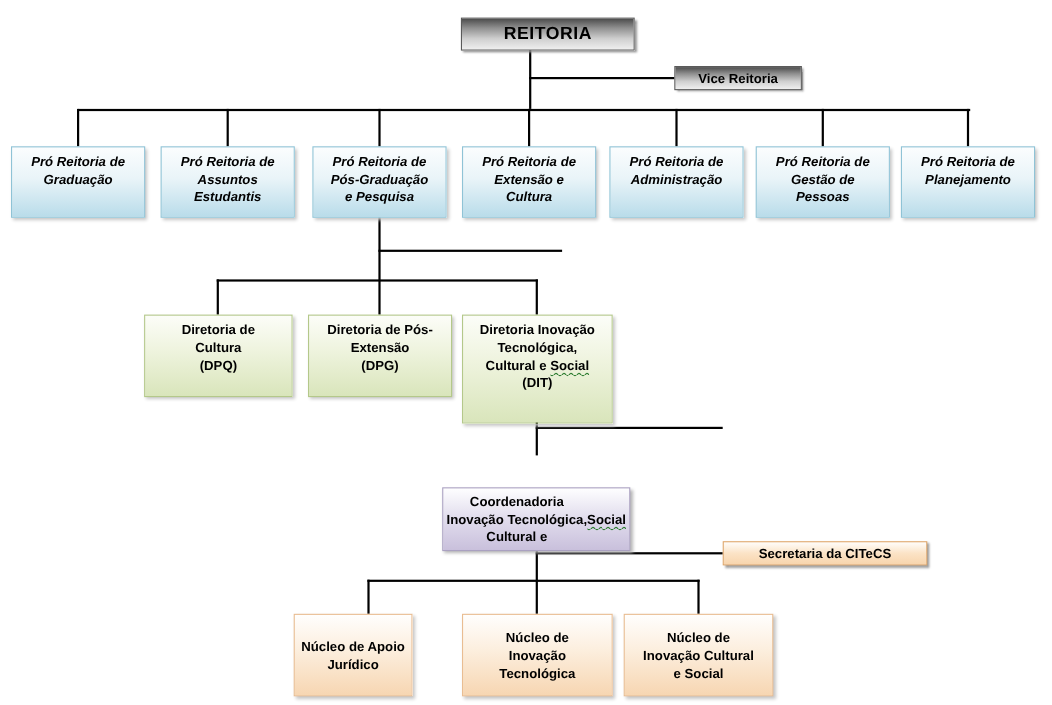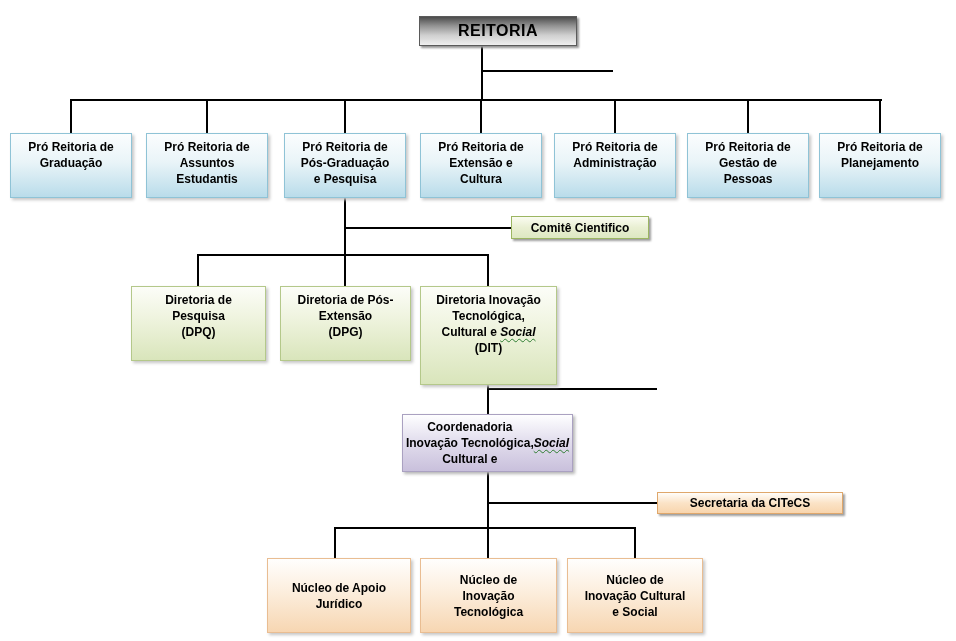--- a/index.html
+++ b/index.html
@@ -26,35 +26,37 @@
   .metal{
     background:linear-gradient(180deg,#4c4c4c 0%,#8f8f8f 30%,#cfcfcf 65%,#efefef 100%);
     border:1px solid #5a5a5a;
     box-shadow:2px 2px 2px #949494;
   }
   .root-box{font-size:16px;letter-spacing:0.5px;}
   .blue{
     background:linear-gradient(180deg,#fbfdfe 0%,#e9f4f8 45%,#b9dcea 100%);
     border:1px solid #8fc3d6;
     box-shadow:2px 2px 3px #c6c6c6;
+    font-style:italic;
   }
   .green{
     background:linear-gradient(180deg,#fcfdf8 0%,#eef3dd 45%,#d9e5bb 100%);
     border:1px solid #b4c88a;
     box-shadow:2px 2px 3px #c6c6c6;
   }
   .green-label{
     background:linear-gradient(180deg,#fafcf1 0%,#e9efd2 50%,#dde8c2 100%);
     border:1px solid #9cb662;
     box-shadow:2px 2px 2px #9e9e9e;
   }
   .purple{
     background:linear-gradient(180deg,#fefeff 0%,#e3dfee 45%,#c9c0dc 100%);
     border:1px solid #aaa1c1;
     box-shadow:2px 2px 3px #b5b5b5;
+    margin-top:29px;
   }
   .purple-label{
     background:linear-gradient(180deg,#ffffff 0%,#e2ddec 50%,#d2cbe2 100%);
     border:1px solid #a89ec0;
     box-shadow:2px 2px 2px #9e9e9e;
   }
   .peach{
     background:linear-gradient(180deg,#fffefd 0%,#fceedd 45%,#f7d6b2 100%);
     border:1px solid #e9bd92;
     box-shadow:2px 2px 3px #c6c6c6;
@@ -63,21 +65,20 @@
     background:linear-gradient(180deg,#fffdfa 0%,#fbe3c6 50%,#f8d5ad 100%);
     border:1px solid #dfa76b;
     box-shadow:2px 2px 2px #9e9e9e;
   }
   .wavy{
     text-decoration:underline;
     text-decoration-style:wavy;
     text-decoration-color:#2e7d32;
     text-decoration-thickness:1px;
     text-underline-offset:2px;
-    font-style:italic;
   }
 </style>
 </head>
 <body>
 
 <div class="canvas">
 
   <div class="line" style="left:481px;top:46px;width:2px;height:53px"></div>
   <div class="line" style="left:481px;top:70px;width:132px;height:2px"></div>
   <div class="line" style="left:71px;top:99px;width:811px;height:2px"></div>
@@ -99,61 +100,61 @@
   <div class="line" style="left:487px;top:388px;width:170px;height:2px"></div>
 
   <div class="line" style="left:487px;top:472px;width:2px;height:86px"></div>
   <div class="line" style="left:487px;top:502px;width:170px;height:2px"></div>
   <div class="line" style="left:334px;top:527px;width:302px;height:2px"></div>
   <div class="line" style="left:334px;top:527px;width:2px;height:31px"></div>
   <div class="line" style="left:634px;top:527px;width:2px;height:31px"></div>
 
   <div class="box metal root-box v-center" style="left:419px;top:16px;width:158px;height:30px">REITORIA</div>
 
+  <div class="box metal v-center" style="left:613px;top:60px;width:116px;height:22px">Vice Reitoria</div>
 
   <div class="box blue pad-top" style="left:10px;top:133px;width:122px;height:65px">Pró Reitoria de
 Graduação</div>
   <div class="box blue pad-top" style="left:146px;top:133px;width:122px;height:65px">Pró Reitoria de
 Assuntos
 Estudantis</div>
   <div class="box blue pad-top" style="left:284px;top:133px;width:122px;height:65px">Pró Reitoria de
 Pós-Graduação
 e Pesquisa</div>
   <div class="box blue pad-top" style="left:420px;top:133px;width:122px;height:65px">Pró Reitoria de
 Extensão e
 Cultura</div>
   <div class="box blue pad-top" style="left:554px;top:133px;width:122px;height:65px">Pró Reitoria de
 Administração</div>
   <div class="box blue pad-top" style="left:687px;top:133px;width:122px;height:65px">Pró Reitoria de
 Gestão de
 Pessoas</div>
   <div class="box blue pad-top" style="left:819px;top:133px;width:122px;height:65px">Pró Reitoria de
 Planejamento</div>
 
-  <div class="box green-label v-center" style="left:511px;top:216px;width:138px;height:23px">Comitê Cientifico</div>
 
   <div class="box green pad-top" style="left:131px;top:286px;width:135px;height:75px">Diretoria de
-Pesquisa
+Cultura
 (DPQ)</div>
   <div class="box green pad-top" style="left:280px;top:286px;width:131px;height:75px">Diretoria de Pós-
 Extensão
 (DPG)</div>
   <div class="box green pad-top" style="left:420px;top:286px;width:137px;height:99px">Diretoria Inovação
 Tecnológica,
 Cultural e <span class="wavy">Social</span>
 (DIT)</div>
 
 
   <div class="box purple v-center" style="left:402px;top:414px;width:171px;height:58px">Coordenadoria
 Inovação Tecnológica,
 Cultural e <span class="wavy">Social</span></div>
 
   <div class="box peach-label v-center" style="left:657px;top:492px;width:186px;height:22px">Secretaria da CITeCS</div>
 
-  <div class="box peach v-center" style="left:267px;top:558px;width:144px;height:75px">Núcleo de Apoio
+  <div class="box peach v-center" style="left:267px;top:558px;width:108px;height:75px">Núcleo de Apoio
 Jurídico</div>
   <div class="box peach v-center" style="left:420px;top:558px;width:137px;height:75px">Núcleo de
 Inovação
 Tecnológica</div>
   <div class="box peach v-center" style="left:567px;top:558px;width:136px;height:75px">Núcleo de
 Inovação Cultural
 e Social</div>
 
 </div>
 

